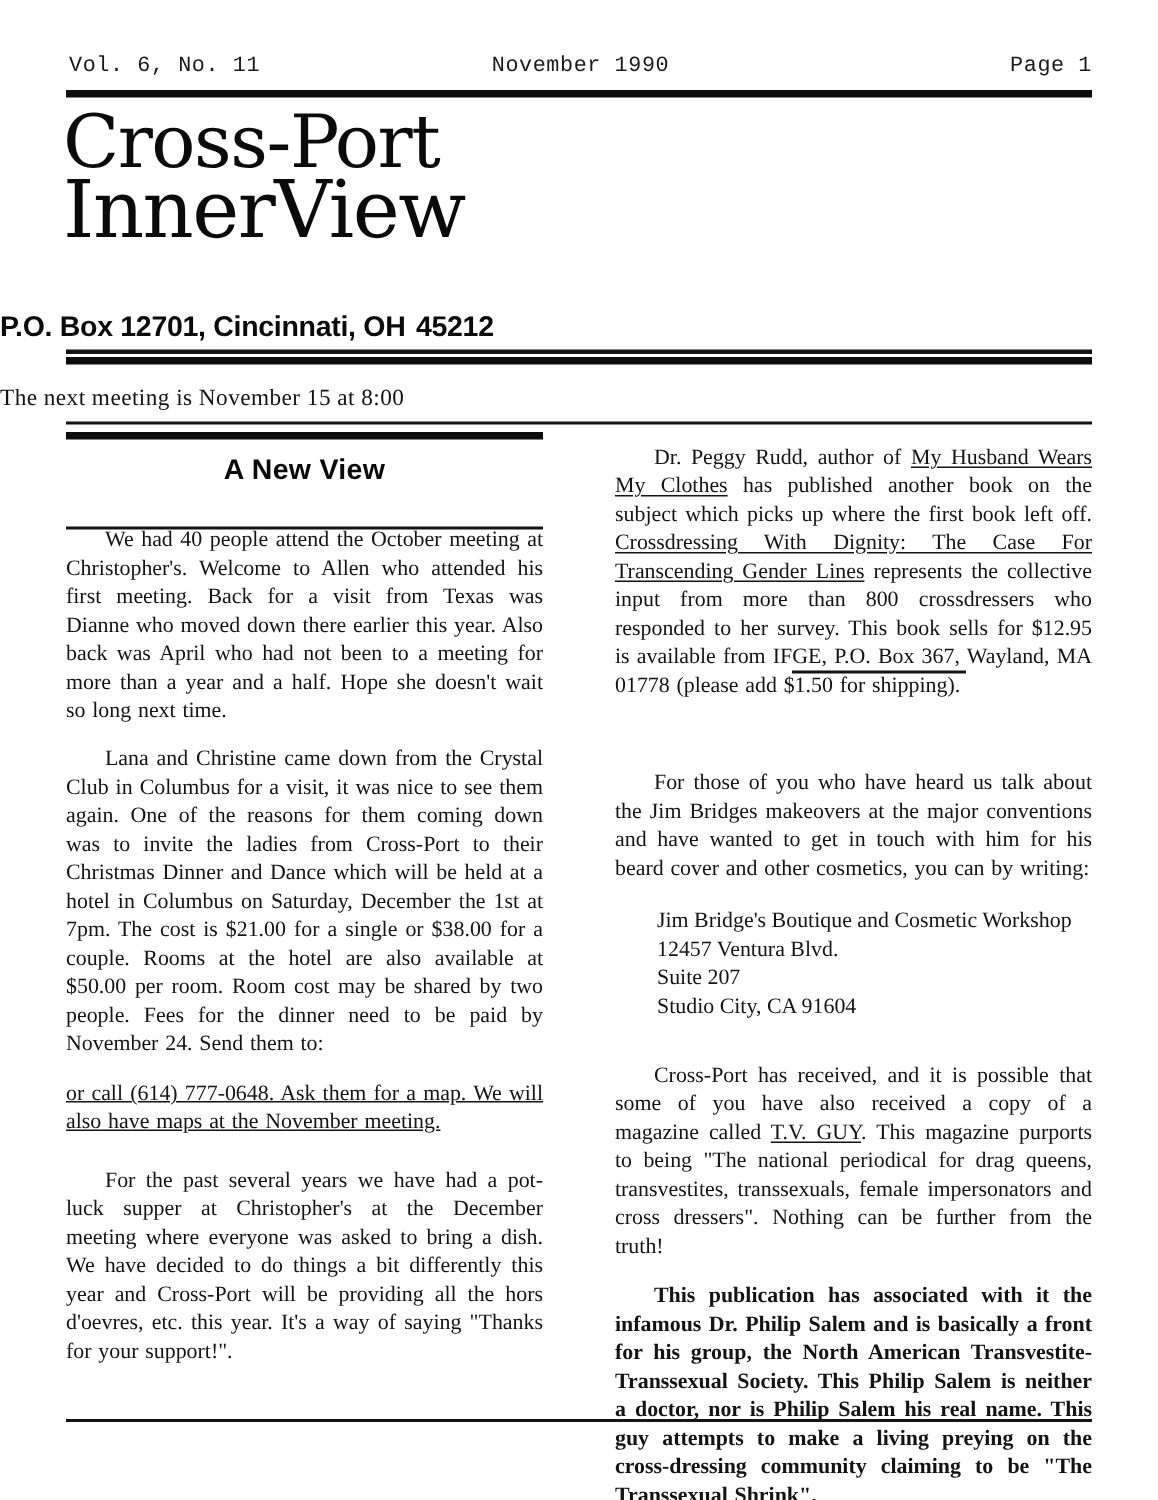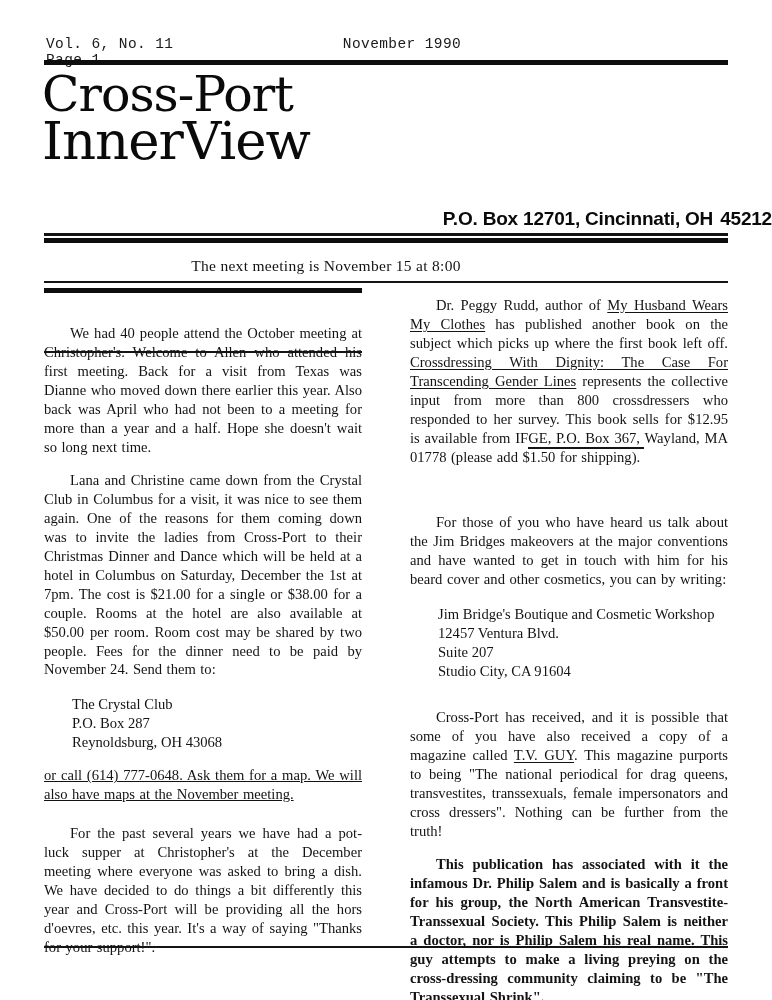--- a/index.html
+++ b/index.html
@@ -30,23 +30,22 @@
     position: absolute;
     left: 46px; top: 36px;
     width: 682px;
     display: flex;
     justify-content: space-between;
     align-items: baseline;
     font-family: "Liberation Mono", monospace;
     font-size: 14.5px;
     letter-spacing: 0.4px;
     color: #1a1a1a;
-    flex-direction: column;
-  }
-  .top-line .center { position: absolute; left: 50%; transform: translateX(-50%); margin-left: 15px; }
+  }
+  .top-line .center { position: absolute; left: 50%; transform: translateX(-50%); }
 
   .rule-thick {
     position: absolute;
     background: #0d0d0d;
   }
   .rule-thin {
     position: absolute;
     background: #141414;
   }
 
@@ -69,34 +68,34 @@
     color: #0a0a0a;
     letter-spacing: -1px;
   }
   .masthead .l1 { font-size: 49px; display: block; }
   .masthead .l2 { font-size: 53px; display: block; margin-top: -2px; }
 
   .address {
     position: absolute;
     left: 0; top: 208px;
     width: 772px;
-    text-align: right;
+    text-align: left;
     font-family: "Liberation Sans", sans-serif;
     font-weight: bold;
     font-size: 19px;
     letter-spacing: -0.2px;
     color: #0a0a0a;
   }
   .address .zip { margin-left: 7px; }
 
   .meeting {
     position: absolute;
     left: 0; top: 257px;
     width: 652px;
-    text-align: center;
+    text-align: left;
     font-size: 15.5px;
     letter-spacing: 0.3px;
     color: #131313;
   }
 
   
   .col {
     position: absolute;
     top: 300px;
     width: 318px;
@@ -172,30 +171,26 @@
 
   <div class="meeting">The next meeting is November 15 at 8:00</div>
   <div class="rule-thin" id="rule-meet-bot"></div>
 
   <div class="rule-thick" id="rule-col-top"></div>
   <div class="rule-thin" id="rule-head-bot"></div>
 
   <div class="rule-thin" id="rule-rc-divider"></div>
 
   <div class="col" id="col-left">
+    <div class="headline">A New View</div>
     <div style="height:24px"></div>
 
     <p class="para">We had 40 people attend the October meeting at Christopher's.  Welcome to Allen who attended his first meeting.  Back for a visit from Texas was Dianne who moved down there earlier this year.  Also back was April who had not been to a meeting for more than a year and a half.  Hope she doesn't wait so long next time.</p>
     <p class="para">Lana and Christine came down from the Crystal Club in Columbus for a visit, it was nice to see them again.  One of the reasons for them coming down was to invite the ladies from Cross-Port to their Christmas Dinner and Dance which will be held at a hotel in Columbus on Saturday, December the 1st at 7pm.  The cost is $21.00 for a single or $38.00 for a couple.  Rooms at the hotel are also available at $50.00 per room.  Room cost may be shared by two people.  Fees for the dinner need to be paid by November 24. Send them to:</p>
 
-    <div class="addr-block">
-      <div>The Crystal Club</div>
-      <div>P.O. Box 287</div>
-      <div>Reynoldsburg,  OH 43068</div>
-    </div>
 
     <p class="para noindent">or call (614) 777-0648.  Ask them for a map.  We will also have maps at the November meeting.</p>
     <div style="height:6px"></div>
     <p class="para">For the past several years we have had a pot-luck supper at Christopher's  at the December meeting where everyone was asked to bring a dish.  We have decided to do things a bit differently  this year and Cross-Port will be providing all the hors d'oevres, etc. this year.   It's a way of saying "Thanks for your support!".</p>
   </div>
 
   <div class="col" id="col-right">
 
     <p class="para"><span>Dr. Peggy Rudd, author of </span><u class="title">My Husband Wears My Clothes</u><span> has published another book on the subject which picks up where the first book left off.  </span><u class="title">Crossdressing With Dignity: The Case For Transcending Gender Lines</u><span> represents the collective input from more than 800 crossdressers who responded to her survey.  This book sells for $12.95 is available  from IFGE, P.O. Box 367, Wayland, MA 01778 (please add $1.50 for shipping).</span></p>
 

